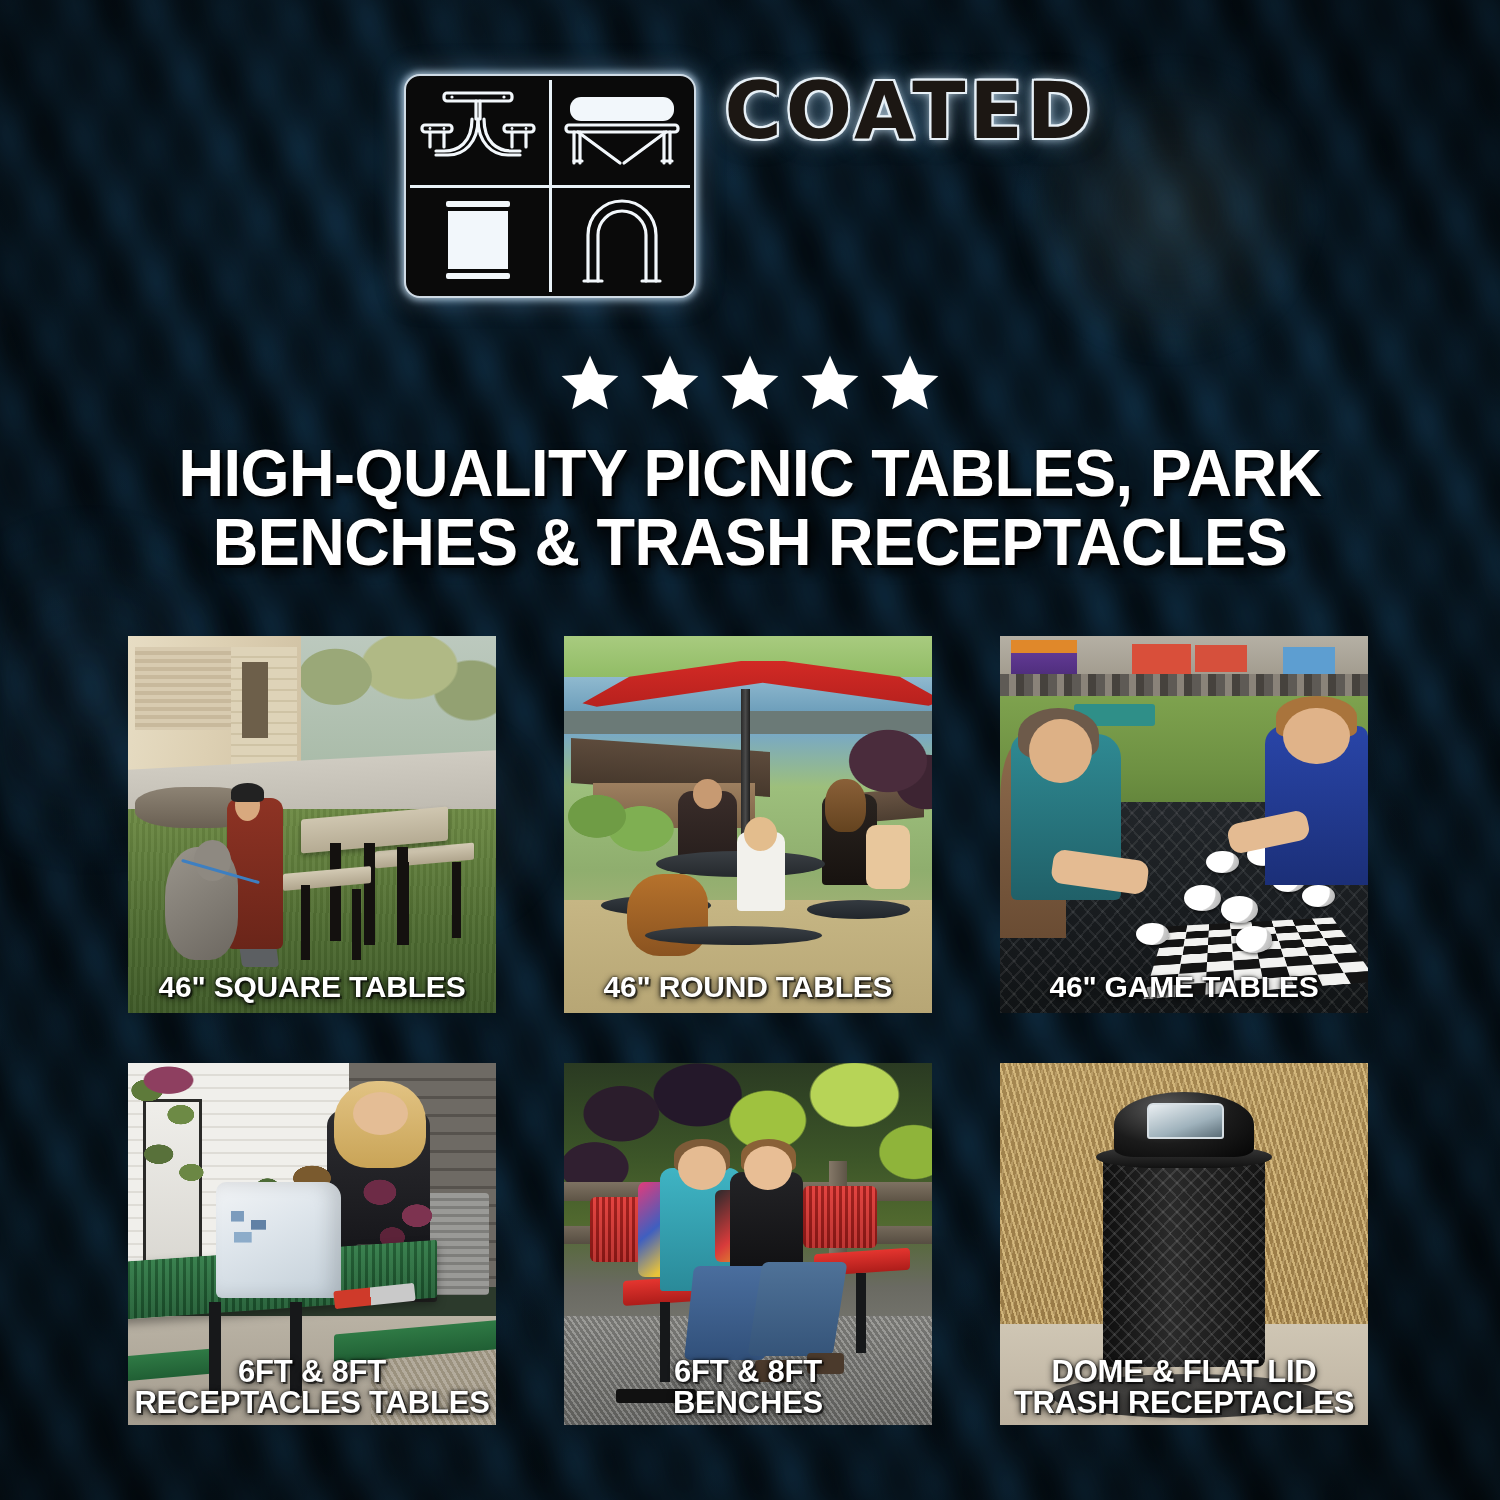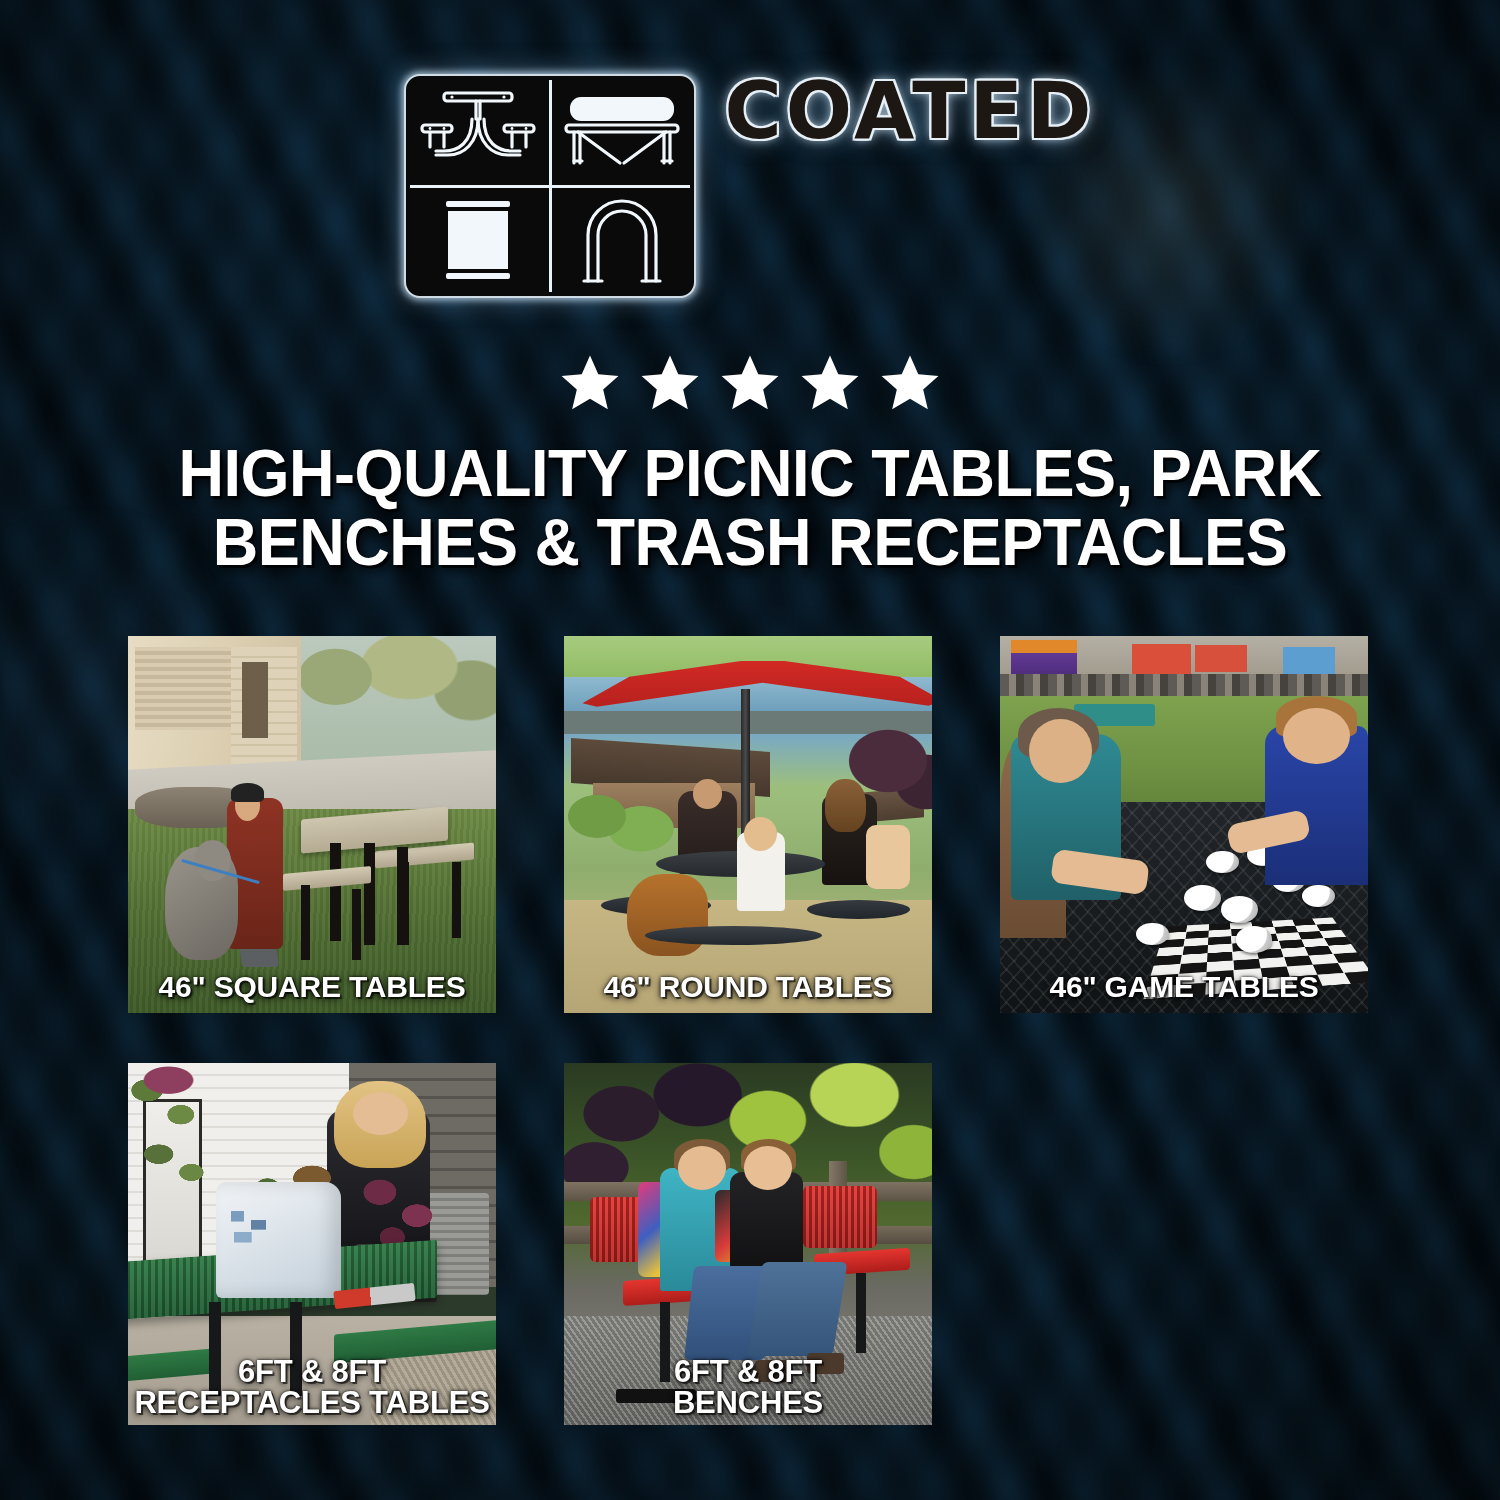--- a/index.html
+++ b/index.html
@@ -732,15 +732,31 @@
           <div class="t5-jean2"></div>
         <div class="t5-shoe1"></div>
           <div class="t5-shoe2"></div>
       </div>
       <div class="tile-label two-line">
         <span>6FT &amp; 8FT</span>
         <span class="l2">BENCHES</span>
       </div>
     </div>
 
+    <div class="tile">
+      <div class="scene">
+        <div class="t6-sky"></div>
+        <div class="t6-grass"></div>
+        <div class="t6-ground"></div>
+        <div class="t6-pad"></div>
+        <div class="t6-body"></div>
+        <div class="t6-rim"></div>
+        <div class="t6-dome"></div>
+        <div class="t6-open"></div>
+      </div>
+      <div class="tile-label two-line">
+        <span>DOME &amp; FLAT LID</span>
+        <span class="l2">TRASH RECEPTACLES</span>
+      </div>
+    </div>
 
   </div>
 </div>
 
 </body></html>

